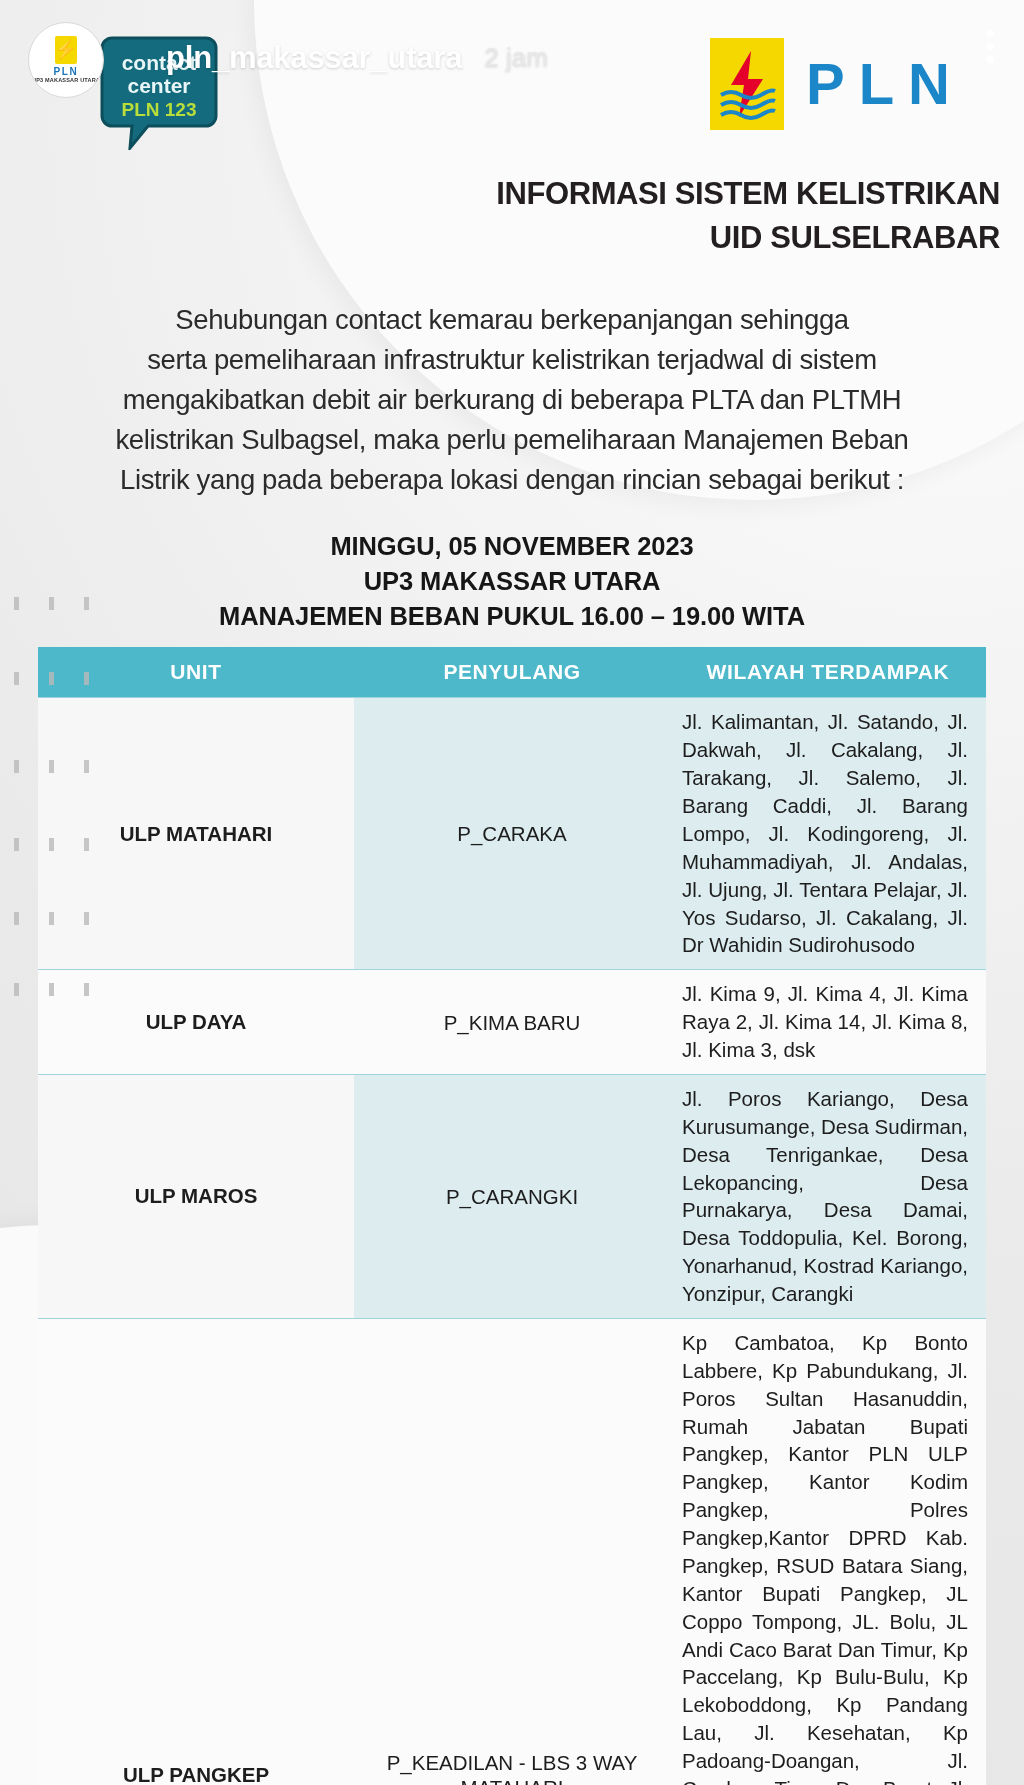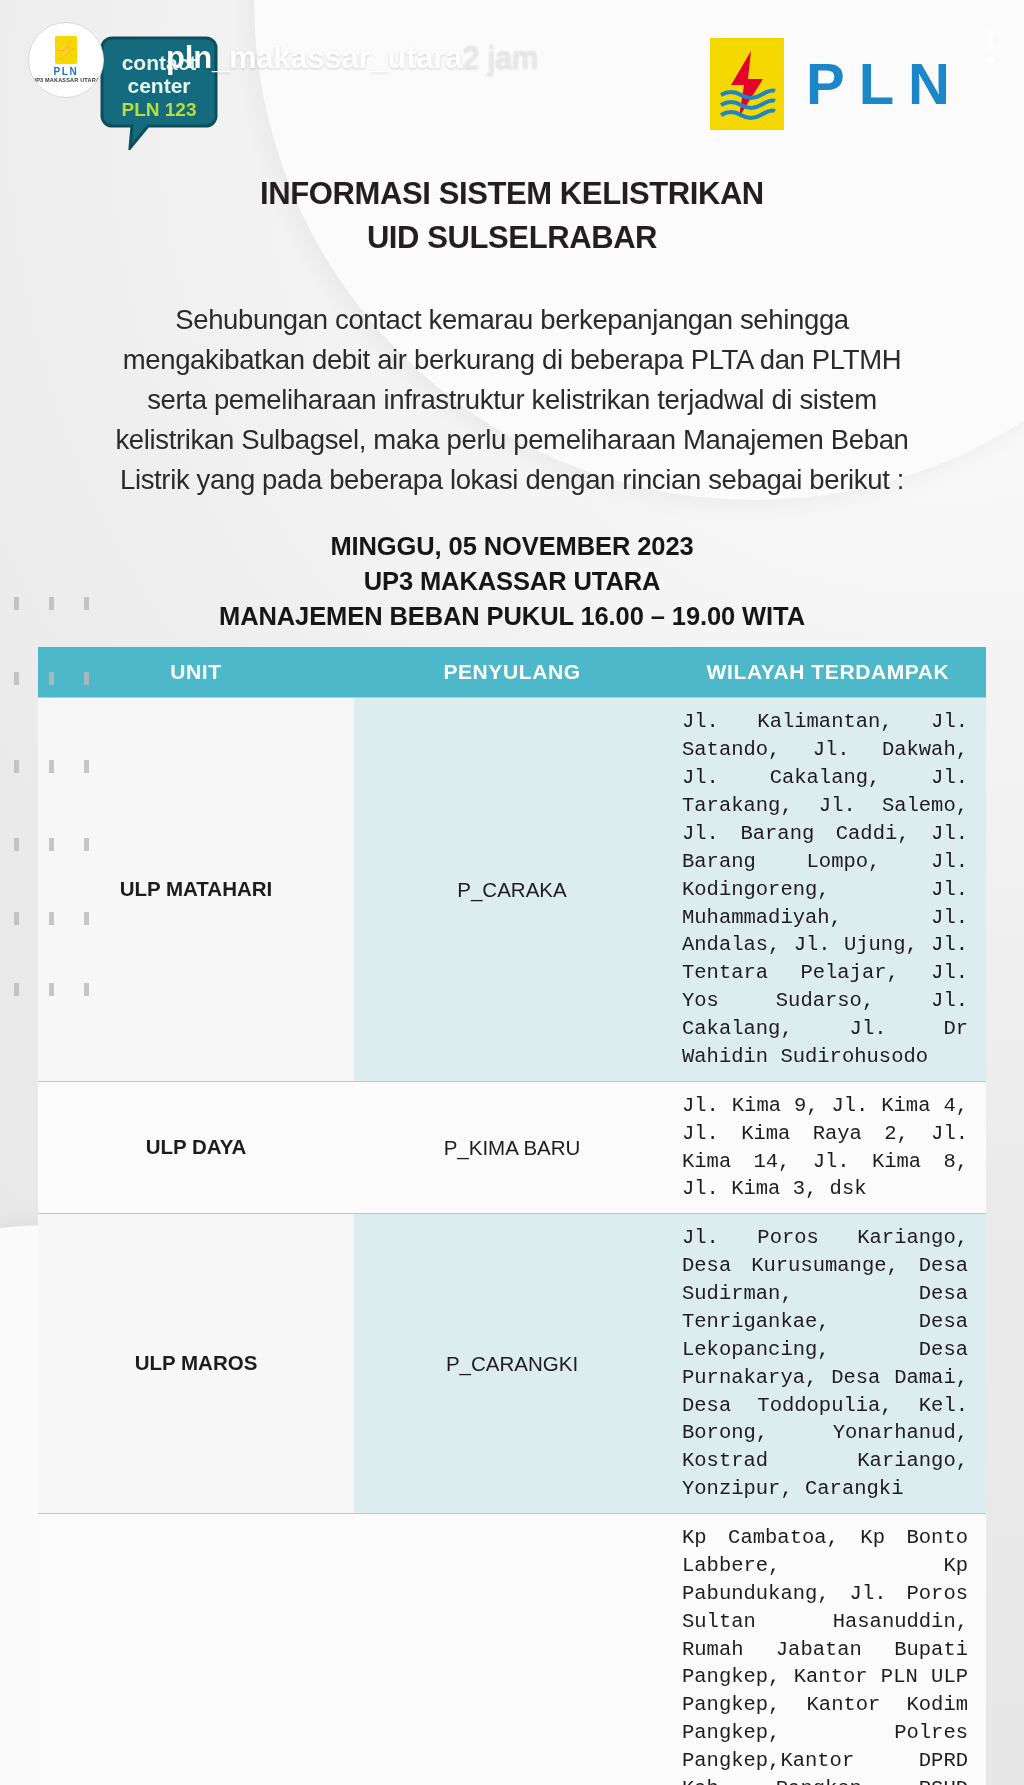--- a/index.html
+++ b/index.html
@@ -104,21 +104,22 @@
     margin-left: 62px;
     font-size: 31px;
     color: #ffffff;
     font-weight: 600;
     letter-spacing: -.2px;
     text-shadow: 0 1px 3px rgba(0,0,0,.18);
     position: relative;
     z-index: 42;
   }
   #ig-time {
-    font-size: 31px;
+    margin-left: 22px;
+    font-size: 26px;
     color: #e8e8e8;
     font-weight: 400;
     text-shadow: 0 1px 3px rgba(0,0,0,.18);
     position: relative;
     z-index: 42;
   }
   #ig-more {
     position: absolute;
     right: 30px; top: 30px;
     display: flex; flex-direction: column;
@@ -152,21 +153,21 @@
   
   #poster {
     position: absolute;
     left: 0; top: 0; width: 100%; height: 100%;
     z-index: 20;
     padding: 0 24px;
   }
 
   #title-block {
     margin-top: 172px;
-    text-align: center;
+    text-align: right;
     color: #231f20;
     font-size: 31px;
     font-weight: 600;
     line-height: 1.42;
     letter-spacing: -.4px;
   }
 
   #intro {
     margin: 40px auto 0 auto;
     width: 860px;
@@ -227,21 +228,20 @@
     text-align: center;
     font-size: 21px;
     line-height: 1.22;
     padding: 10px 6px;
   }
   td.c-area {
     text-align: justify;
     line-height: 1.36;
     padding: 10px 18px 10px 12px;
     font-size: 20.5px;
-    font-family: Liberation Mono, monospace;
   }
   tr.tint td.c-peny, tr.tint td.c-area { background: #dcecef; }
   tr.plain td.c-peny, tr.plain td.c-area { background: #fbfbfb; }
   tr.plain td.c-unit { background: #fbfbfb; margin-left: 17px; }
   tr.tint td.c-unit { background: #f7f7f7; }
 
   
   .edge-dots {
     position: absolute;
     left: 14px;
@@ -269,22 +269,22 @@
 
   <div id="poster">
 
     <div id="title-block">
       <div>INFORMASI SISTEM KELISTRIKAN</div>
       <div>UID SULSELRABAR</div>
     </div>
 
     <div id="intro">
       <div>Sehubungan contact kemarau berkepanjangan sehingga</div>
+      <div>serta pemeliharaan infrastruktur kelistrikan terjadwal di sistem</div>
       <div>mengakibatkan debit air berkurang di beberapa PLTA dan PLTMH</div>
-      <div>serta pemeliharaan infrastruktur kelistrikan terjadwal di sistem</div>
       <div>kelistrikan Sulbagsel, maka perlu pemeliharaan Manajemen Beban</div>
       <div>Listrik yang pada beberapa lokasi dengan rincian sebagai berikut :</div>
     </div>
 
     <div id="schedule">
       <div>MINGGU, 05 NOVEMBER 2023</div>
       <div>UP3 MAKASSAR UTARA</div>
       <div>MANAJEMEN BEBAN PUKUL 16.00 – 19.00 WITA</div>
     </div>
 

